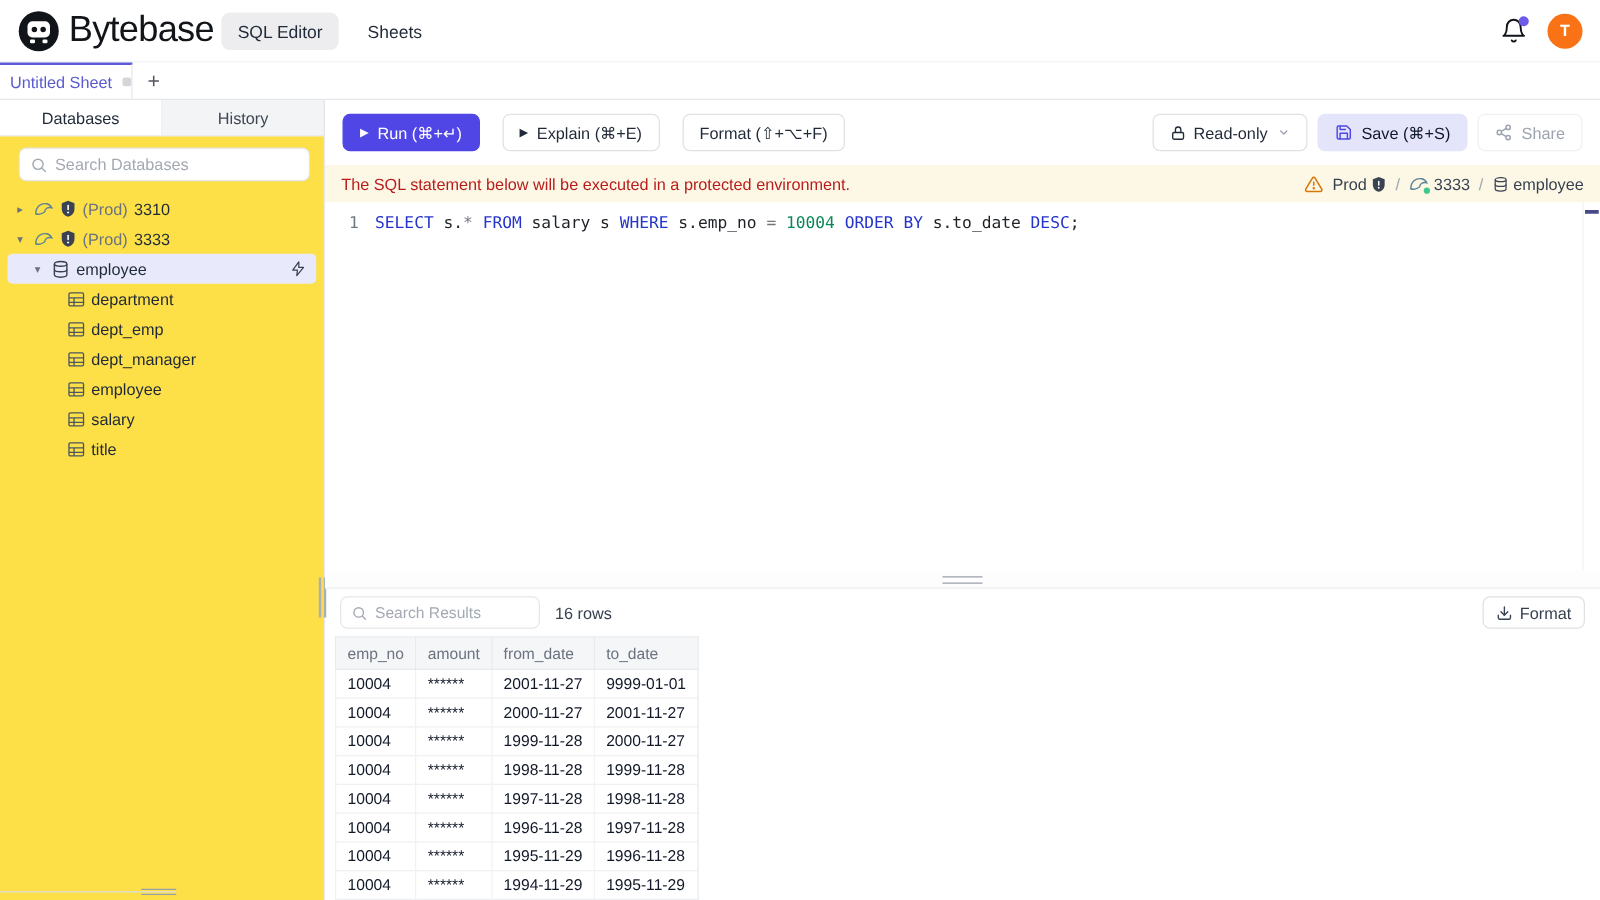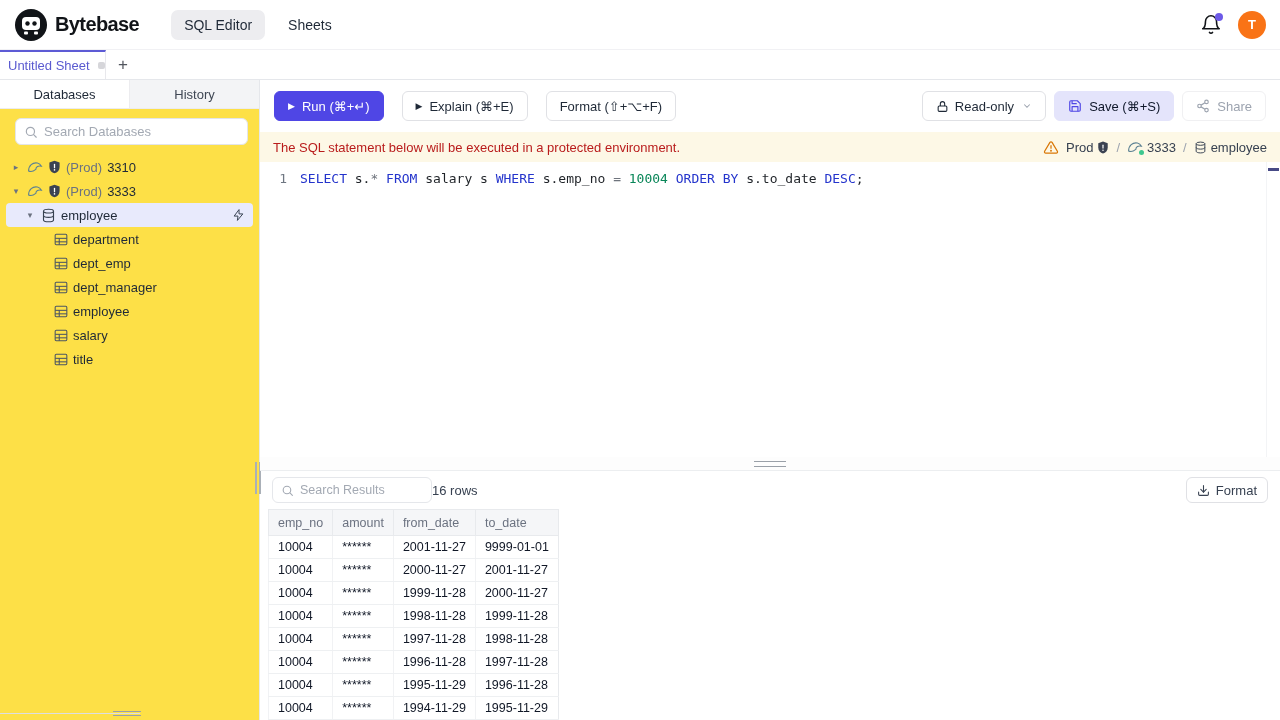--- a/index.html
+++ b/index.html
@@ -4,22 +4,22 @@
 <style>
   * { margin:0; padding:0; box-sizing:border-box; }
   html,body { width:1280px; height:720px; overflow:hidden; background:#fff;
               font-family:"Liberation Sans", sans-serif; color:#1f2937; }
   .app { width:1280px; height:720px; display:flex; flex-direction:column; }
 
   
   .header { height:50px; display:flex; align-items:center; padding:0 14px;
             border-bottom:1px solid #f1f1f4; background:#fff; flex:0 0 auto; }
   .logo { display:flex; align-items:center; gap:7px; cursor:pointer; }
-  .logo-text { font-size:20px; font-weight:700; letter-spacing:-0.6px; color:#111418; }
-  .topnav { display:flex; align-items:center; gap:10px; margin-left:32px;text-align:right; }
+  .logo-text { font-size:29px; font-weight:400; letter-spacing:-0.6px; color:#111418; }
+  .topnav { display:flex; align-items:center; gap:10px; margin-left:6px;text-align:right; }
   .nav-pill { font-size:14px; font-weight:500; color:#1f2937; padding:7px 13px; border-radius:7px; cursor:pointer; }
   .nav-pill.active { background:#ededf0; }
   .header-right { margin-left:auto; display:flex; align-items:center; gap:16px; }
   .bell-wrap { position:relative; width:22px; height:22px; cursor:pointer; }
   .bell-dot { position:absolute; top:-1px; right:-1px; width:8px; height:8px; border-radius:50%; background:#6d5ae8; }
   .avatar { width:28px; height:28px; border-radius:50%; background:#f97316; color:#fff;
             font-size:13px; font-weight:700; display:flex; align-items:center; justify-content:center; cursor:pointer; }
 
   
   .tabbar { height:30px; display:flex; align-items:stretch; border-bottom:1px solid #e5e7eb; background:#fff; flex:0 0 auto; }
@@ -95,21 +95,21 @@
   .tok-op { color:#6f747d; }
   .minimap { position:absolute; top:0; right:0; width:14px; height:100%; border-left:1px solid #f3f4f6; cursor:pointer; }
   .minimap-dash { position:absolute; top:6px; left:1px; width:11px; height:3px; background:#474a86; }
 
   .h-divider { height:14px; flex:0 0 auto; border-bottom:1px solid #eceef0; position:relative; background:#fdfdfd; cursor:row-resize; }
   .h-divider .grip { position:absolute; left:50%; top:4px; transform:translateX(-50%); width:32px; height:6px;
         border-top:1.6px solid #9aa0a8; border-bottom:1.6px solid #9aa0a8; }
 
   
   .results { flex:0 0 auto; display:flex; flex-direction:column; }
-  .results-toolbar { height:38px; display:flex; align-items:center; padding:0 12px; }
+  .results-toolbar { height:38px; display:flex; align-items:center; padding:0 12px; gap:12px; }
   .results-search { width:160px; height:26px; margin:0; border:1px solid #e5e7eb; border-radius:6px;
                     display:flex; align-items:center; gap:6px; padding:0 8px; }
   .results-search input { border:none; outline:none; width:100%; font-size:12.5px;
                           font-family:"Liberation Sans", sans-serif; color:#374151; }
   .results-search input::placeholder { color:#a3a9b3; }
   .row-count { font-size:13px; color:#374151; }
   .btn-export { margin-left:auto; height:26px; padding:0 10px; gap:6px; font-size:13px; color:#374151; }
 
   .table-wrap { padding-left:8px; }
   table.results-table { border-collapse:collapse; font-size:12.5px; table-layout:fixed;padding-left:48px; }

